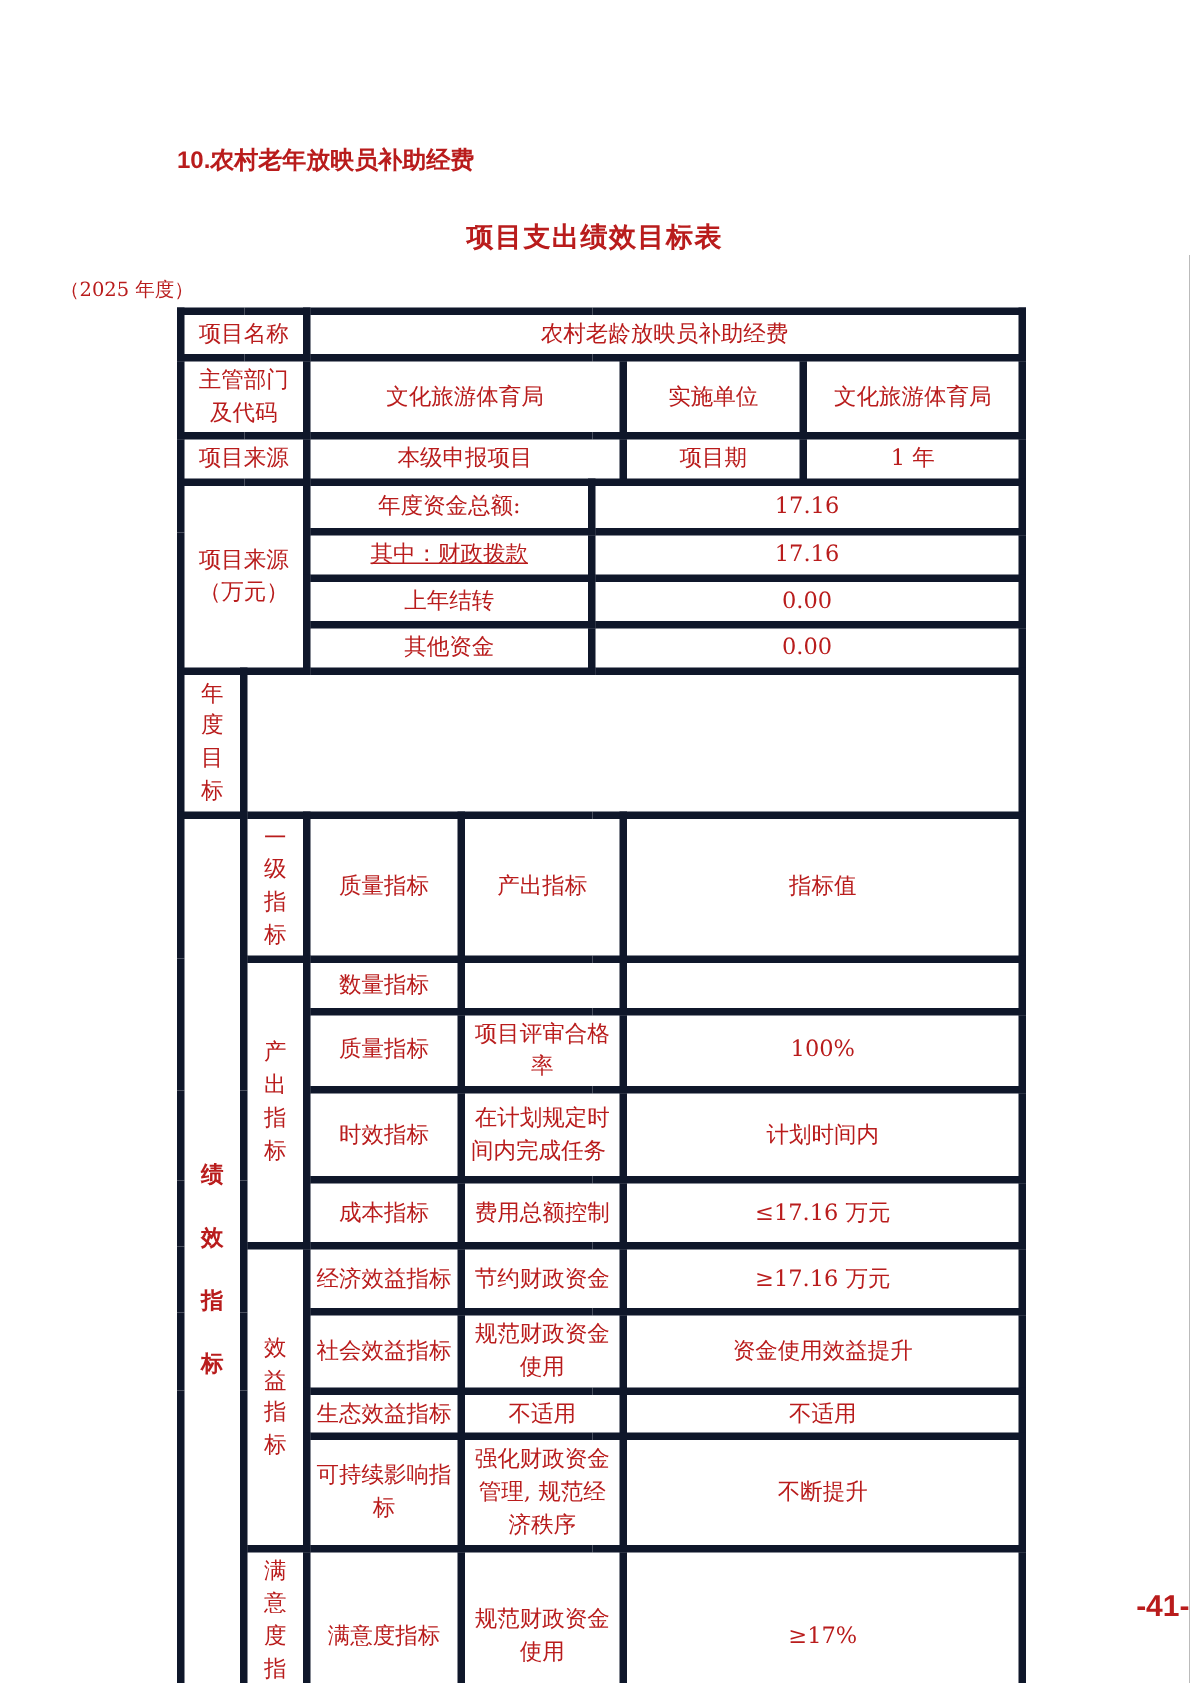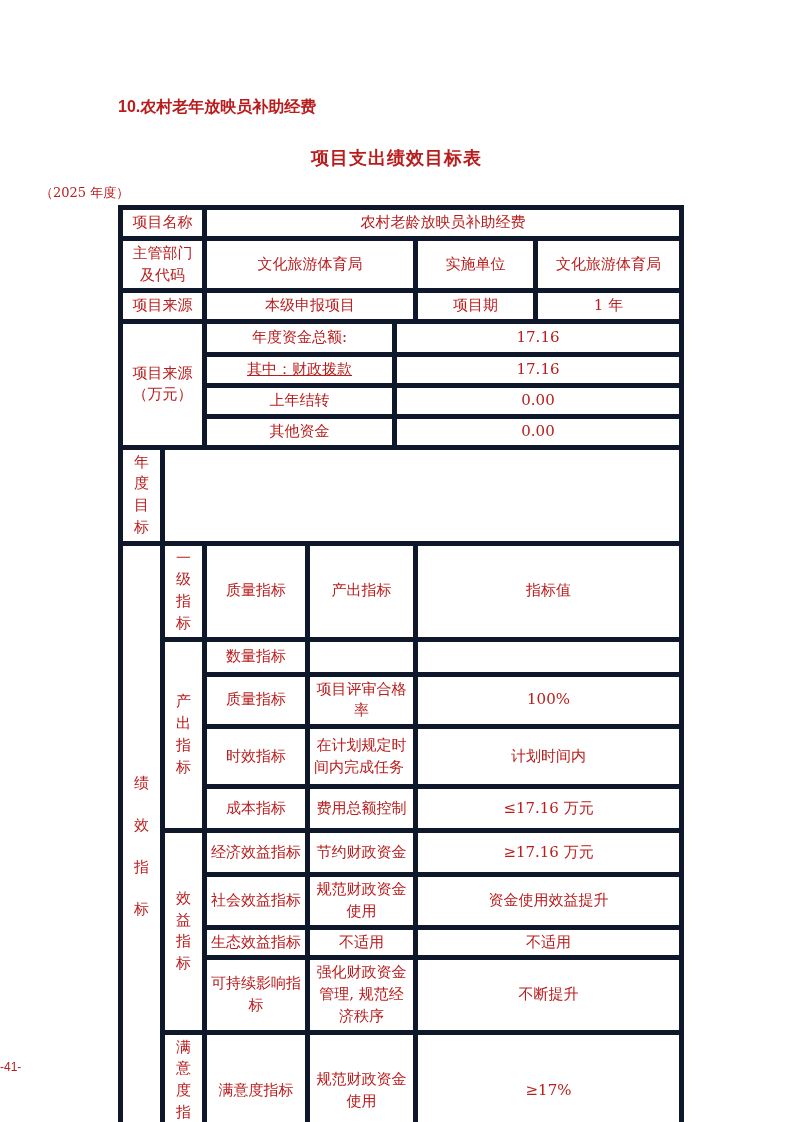--- a/index.html
+++ b/index.html
@@ -55,26 +55,28 @@
     text-align:justify;
     text-align-last:left;
     padding:2px 10px;
   }
   td.vert-head { padding:0; }
   td.vert-head span {
     display:inline-block;
     width:1.15em;
     line-height:42px;
     text-align:center;
+    font-weight:bold;
   }
   .page-number {
     position:absolute; left:0; top:1060px; width:100%;
-    text-align:left;
+    text-align:right;
     font-family:"Liberation Sans","DejaVu Sans",sans-serif;
-    font-size:12px;
+    font-size:20px;
+    font-weight:bold;
   }
 </style>
 </head>
 <body>
 
 <div class="page">
 
   <div class="doc-heading">10.农村老年放映员补助经费</div>
   <div class="doc-title">项目支出绩效目标表</div>
   <div class="doc-subtitle">（2025 年度）</div>

